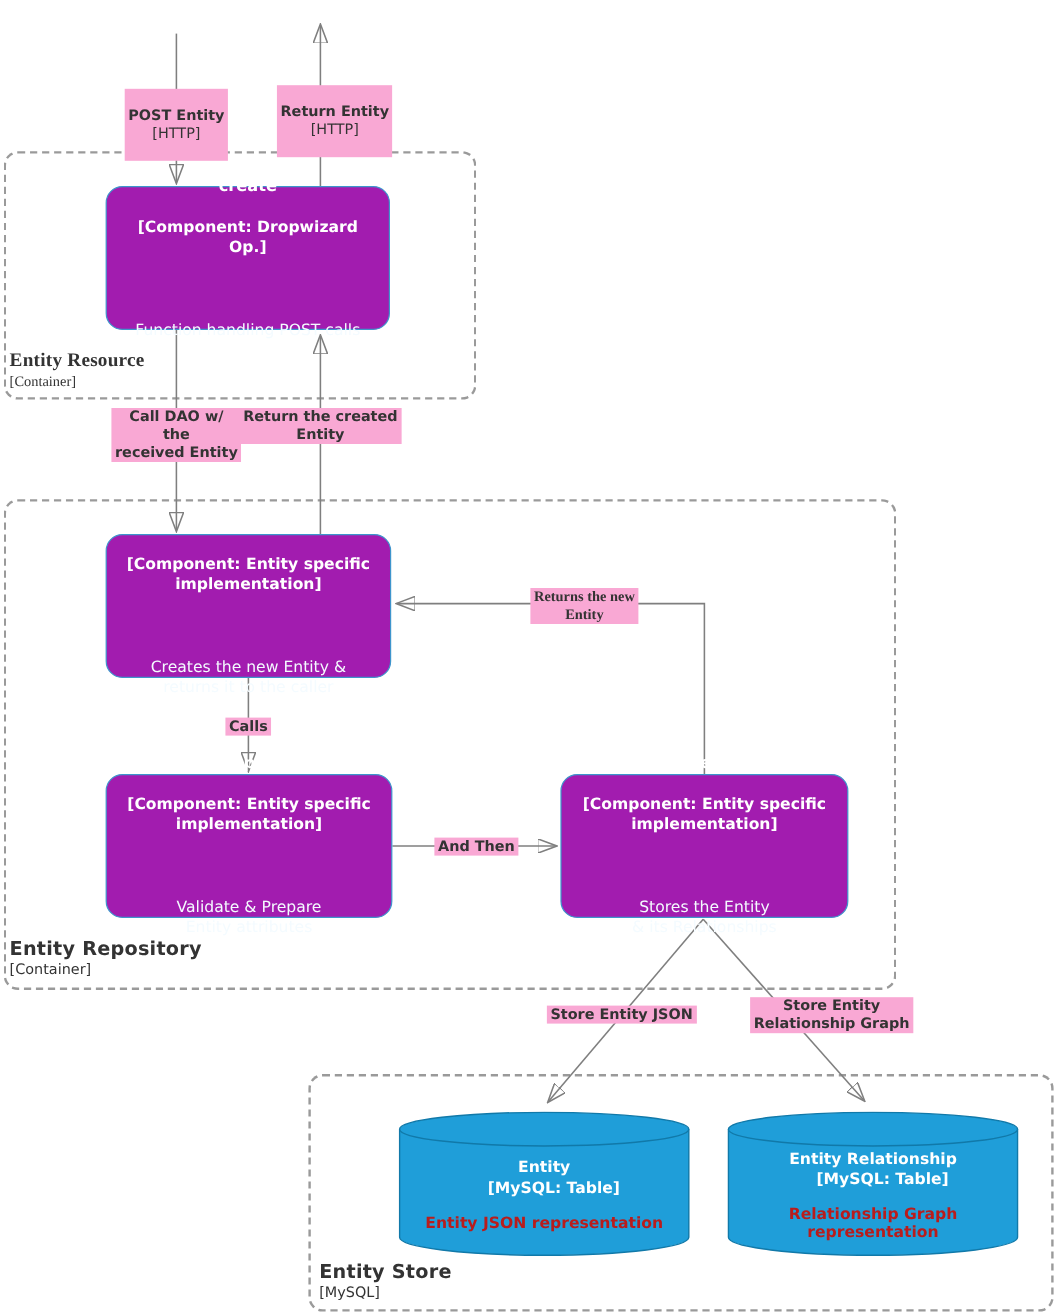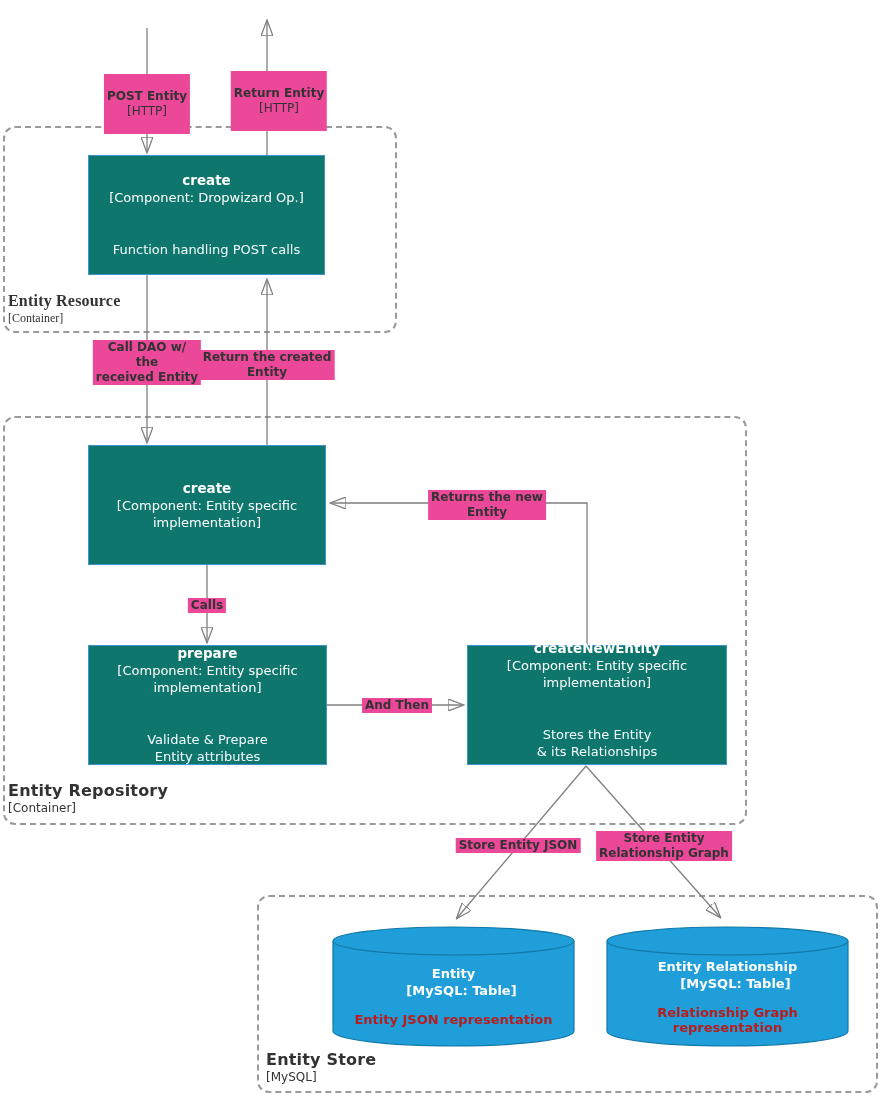--- a/index.html
+++ b/index.html
@@ -24,55 +24,56 @@
   .boundary-title { font-size: 16px; font-weight: bold; letter-spacing: 0.2px; }
   .boundary-sub { font-size: 12px; margin-top: 1px; }
 
   
   .edges-layer { position: absolute; left: 0; top: 0; z-index: 2; pointer-events: none; }
   .edges-layer path { fill: none; stroke: #7f7f7f; stroke-width: 1.3; }
 
   
   .component-box {
     position: absolute;
-    background: #0f766e;
+    background: #a21caf;
     border: 1px solid #3E95CC;
-    border-radius: 0;
+    border-radius: 14px;
     color: #ffffff;
     display: flex;
     flex-direction: column;
     align-items: center;
     justify-content: center;
     text-align: center;
     font-size: 13px;
     line-height: 17px;
     z-index: 3;
     padding: 4px 8px;
+    gap: 17px;
   }
   .box-title { font-weight: bold; font-size: 13.5px; }
-  .box-tech { white-space: pre-line; }
+  .box-tech { white-space: pre-line; font-weight: bold; }
   .box-desc { white-space: pre-line; margin-top: 35px; color: #f4fbff; }
 
   
   .cylinder { position: absolute; width: 243px; height: 122px; z-index: 3; }
   .cylinder svg { position: absolute; left: 0; top: 0; }
   .cyl-text {
     position: absolute; left: 0; top: 0; width: 100%; height: 100%;
     display: flex; flex-direction: column; align-items: center; justify-content: center;
     text-align: center; padding-top: 20px;
     font-size: 13px; line-height: 14px; font-weight: bold; color: #ffffff;
   }
   .cyl-tech { white-space: pre-line; margin-top: 3px; margin-left: 16px; }
   .cyl-desc { white-space: pre-line; margin-top: 14px; color: #b91c1c; line-height: 15px; }
 
   
   .edge-label {
     position: absolute;
     transform: translateX(-50%);
-    background: #ec4899;
+    background: #f9a8d4;
     color: #333333;
     font-size: 12px;
     font-weight: bold;
     line-height: 15px;
     text-align: center;
     white-space: pre-line;
     padding: 0 3px;
     z-index: 4;
   }
   .edge-label .protocol { display: block; font-weight: normal; }
@@ -119,31 +120,33 @@
   <div class="component-box" style="left:88px; top:155px; width:237px; height:120px;">
     <div class="box-title">create</div>
     <div class="box-tech">[Component: Dropwizard Op.]</div>
     <div class="box-desc">Function handling POST calls</div>
   </div>
 
   <div class="component-box" style="left:88px; top:445px; width:238px; height:120px;">
     <div class="box-title">create</div>
     <div class="box-tech">[Component: Entity specific
 implementation]</div>
+    <div class="box-desc">Creates the new Entity &amp;
+returns it to the caller</div>
   </div>
 
   <div class="component-box" style="left:88px; top:645px; width:239px; height:120px;">
     <div class="box-title">prepare</div>
     <div class="box-tech">[Component: Entity specific
 implementation]</div>
     <div class="box-desc">Validate &amp; Prepare
 Entity attributes</div>
   </div>
 
-  <div class="component-box" style="left:467px; top:645px; width:260px; height:120px;justify-content:flex-end;">
+  <div class="component-box" style="left:467px; top:645px; width:240px; height:120px;">
     <div class="box-title">createNewEntity</div>
     <div class="box-tech">[Component: Entity specific
 implementation]</div>
     <div class="box-desc">Stores the Entity
 &amp; its Relationships</div>
   </div>
 
   <div class="cylinder" style="left:332px; top:926px;">
     <svg width="243" height="122" viewBox="0 0 243 122">
       <path d="M1,15 V105 A120.5,15 0 0 0 242,105 V15" fill="#1F9ED9" stroke="#1179A9" stroke-width="1.2"></path>
@@ -174,23 +177,23 @@
     <span class="protocol">[HTTP]</span>
   </div>
   <div class="edge-label" style="left:267px; top:71px;margin-left:12px;">
     <span>Return Entity</span>
     <span class="protocol">[HTTP]</span>
   </div>
 
   <div class="edge-label" style="left:147px; top:340px;">Call DAO w/
 the
 received Entity</div>
-  <div class="edge-label" style="left:267px; top:350px;">Return the created
+  <div class="edge-label" style="left:267px; top:340px;">Return the created
 Entity</div>
   <div class="edge-label" style="left:207px; top:598px;">Calls</div>
   <div class="edge-label" style="left:397px; top:698px;">And Then</div>
-  <div class="edge-label" style="left:487px; top:490px;">Returns the new
+  <div class="edge-label" style="left:487px; top:490px;font-family:Liberation Serif, serif;">Returns the new
 Entity</div>
   <div class="edge-label" style="left:518px; top:838px;">Store Entity JSON</div>
-  <div class="edge-label" style="left:664px; top:831px;">Store Entity
+  <div class="edge-label" style="left:693px; top:831px;">Store Entity
 Relationship Graph</div>
 
 </div>
 
 </body></html>

